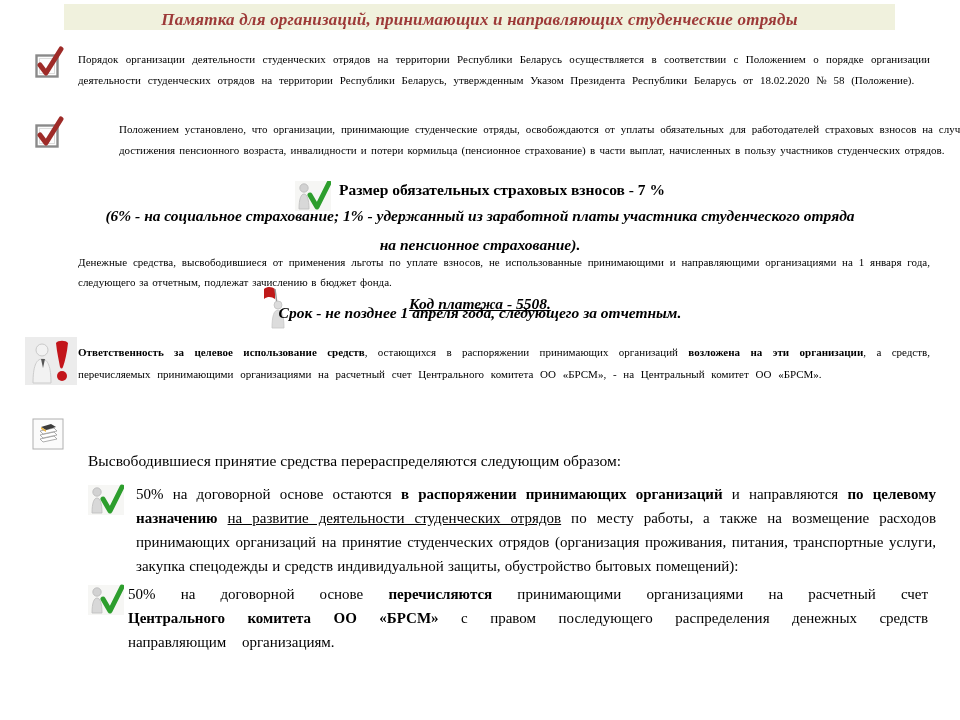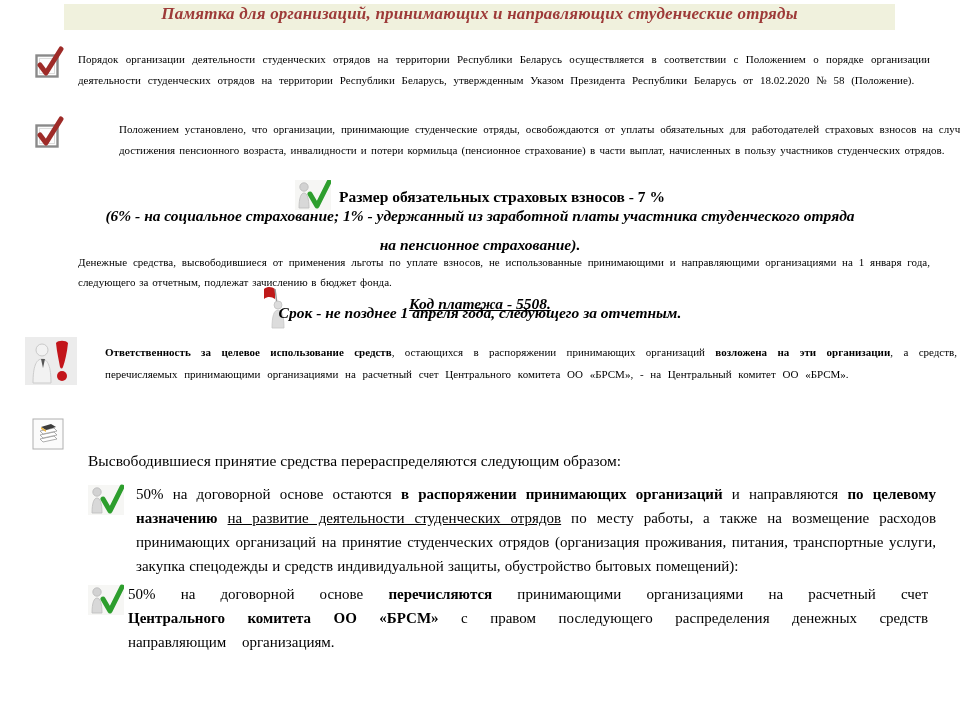--- a/index.html
+++ b/index.html
@@ -3,37 +3,37 @@
 <meta charset="utf-8">
 <style>
   html,body{margin:0;padding:0;background:#ffffff;}
   .slide{
     position:relative;width:960px;height:720px;background:#ffffff;overflow:hidden;
     font-family:"Liberation Serif","DejaVu Serif",serif;color:#000;
   }
   .banner{
     position:absolute;left:64px;top:4px;width:831px;height:26px;
     background:var(--banner-bg,#f0f1dd);
-    display:flex;align-items:flex-start;justify-content:center;
+    display:flex;align-items:flex-end;justify-content:center;
   }
   .banner-text{
     font-size:17px;font-weight:bold;font-style:italic;
     color:var(--title-text,#9d3a38);letter-spacing:.2px;
   }
   .para{position:absolute;margin:0;font-size:11px;line-height:21px;text-align:justify;}
   .b{font-weight:bold}.i{font-style:italic}.u{text-decoration:underline}
   .p1{left:78px;top:49px;width:852px;word-spacing:4px;}
   .p2{left:78px;top:119px;width:852px;word-spacing:1.5px;margin-left:41px;}
   .money{left:78px;top:252px;width:852px;line-height:20px;word-spacing:1px;}
-  .resp{left:78px;top:341px;width:852px;line-height:22px;word-spacing:4px;padding-left:27px;}
+  .resp{left:78px;top:341px;width:852px;line-height:22px;word-spacing:4px;}
   .bullet{font-size:15px;line-height:24px;}
   .b1{left:128px;top:482px;width:800px;word-spacing:.5px;margin-left:8px;}
   .b2{left:128px;top:582px;width:800px;word-spacing:12px;}
   .center-line{position:absolute;left:0;width:960px;text-align:center;font-size:15.5px;}
-  .size-line{top:181px;height:32px;display:flex;align-items:center;justify-content:center;gap:8px;}
+  .size-line{top:181px;height:32px;display:flex;align-items:flex-start;justify-content:center;gap:8px;}
   .size-sub1{top:207px;}
   .size-sub2{top:229px;margin-top:7px;}
   .srok{top:304px;}
   .kod{top:295px;text-decoration:underline;}
   .icon{position:absolute;line-height:0;}
   .cb1{left:34px;top:44px;}
   .cb2{left:34px;top:114px;}
   .flag-pos{left:256px;top:286px;}
   .excl-pos{left:25px;top:337px;}
   .docs-pos{left:32px;top:417px;}

